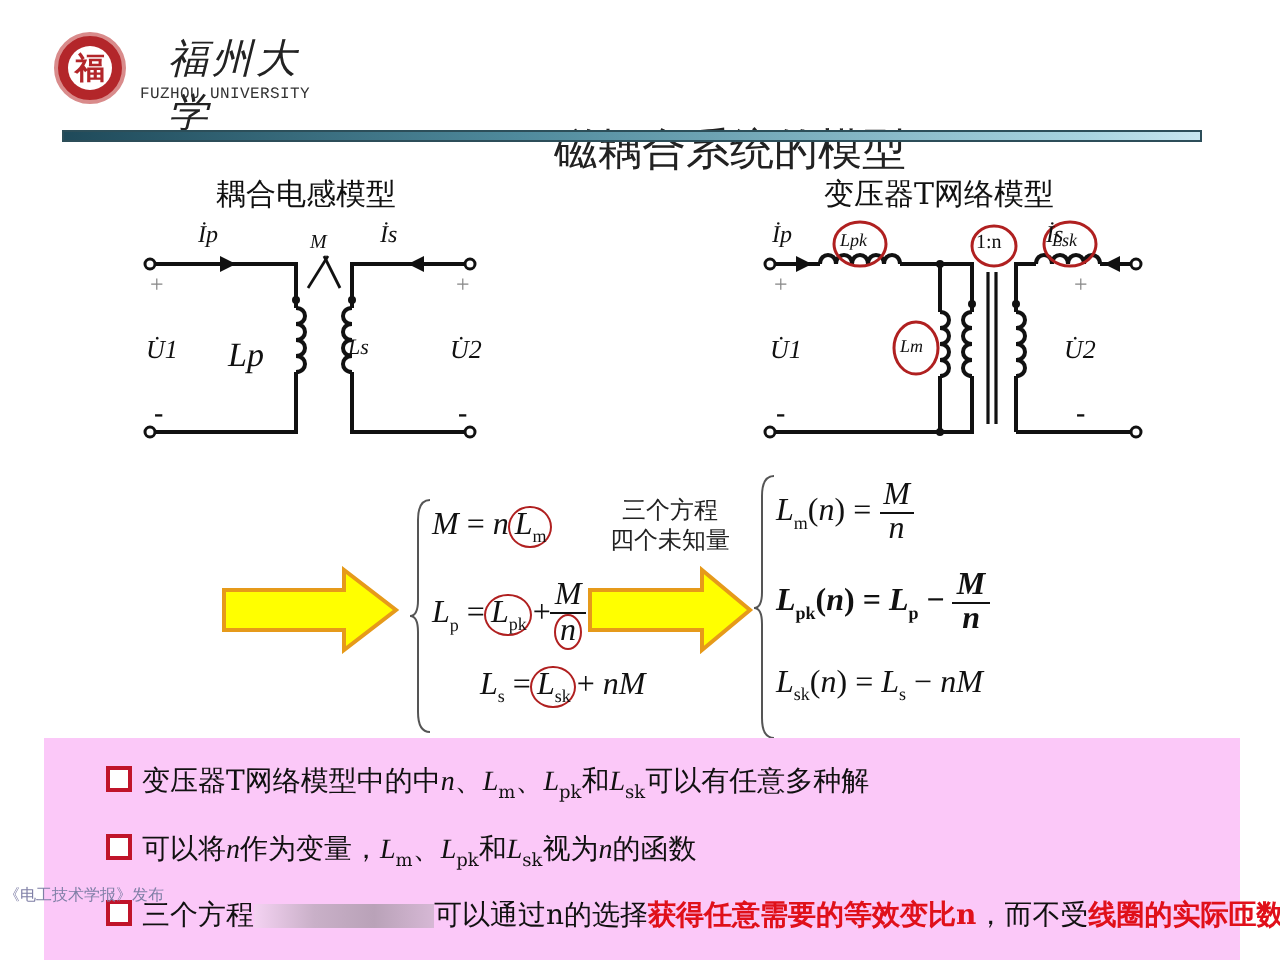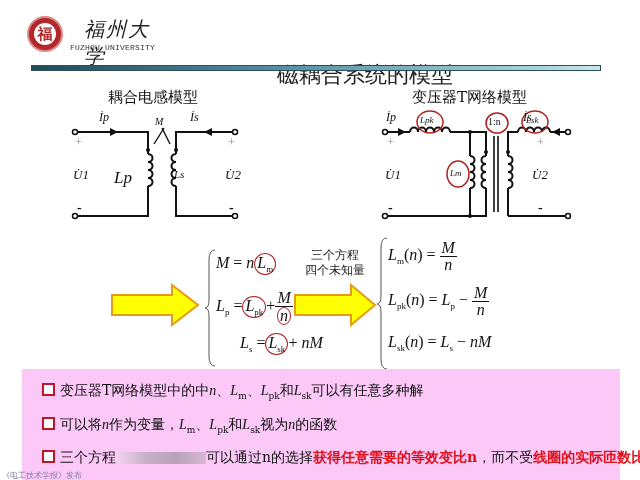--- a/index.html
+++ b/index.html
@@ -7,27 +7,27 @@
   .logo{position:absolute;left:27px;top:16px;width:130px;height:40px;}
   .logo-seal{position:absolute;left:0;top:0;width:36px;height:36px;border-radius:50%;background:#b3262a;border:2px solid #d98b8b;box-sizing:border-box;display:flex;align-items:center;justify-content:center;}
   .logo-seal-inner{width:22px;height:22px;border-radius:50%;background:#fff;color:#b3262a;font-size:15px;line-height:22px;text-align:center;font-weight:bold;}
   .logo-cn{position:absolute;left:43px;top:0;font-size:20px;color:#222;letter-spacing:2px;font-style:italic;margin-left:14px;}
   .logo-en{position:absolute;left:43px;top:27px;font-size:8px;color:#333;font-family:Liberation Mono, monospace;letter-spacing:0.2px;}
   .title{position:absolute;left:0;width:640px;top:24px;text-align:center;font-size:22px;color:#222;padding-left:90px;box-sizing:border-box;margin-top:36px;}
   .rule{position:absolute;left:31px;top:65px;width:570px;height:6px;background:linear-gradient(to right,#1f4a5a,#4f8a9c 40%,#a8d4e0 90%,#c8e6ef);border:1px solid #2c4e59;box-sizing:border-box;}
   .subtitle{position:absolute;font-size:15px;color:#111;}
   svg{position:absolute;}
   .panel{position:absolute;left:22px;top:369px;width:598px;height:111px;background:#fbc8f8;}
-  .bullet{position:absolute;left:30px;font-size:14px;color:#111;white-space:nowrap;padding-left:12px;}
+  .bullet{position:absolute;left:41px;font-size:14px;color:#111;white-space:nowrap;padding-left:12px;}
   .bullet .sq{display:inline-block;width:9px;height:9px;border:2px solid #c0142a;background:#fff;margin-right:5px;vertical-align:-1px;box-sizing:content-box;}
   .red{color:#e0101a;font-weight:bold;margin-top:28px;}
   .it{font-style:italic;font-family:"Liberation Serif",serif;}
   sub{font-size:9px;}
   .blur{display:inline-block;width:90px;height:12px;background:linear-gradient(to right,#f4d2f2,#c9b0c8,#b9a2b8,#d6b8d5);vertical-align:middle;}
-  .caption{position:absolute;left:2px;top:470px;font-size:8px;color:#7f7fa6;font-family:Liberation Sans, sans-serif;}
+  .caption{position:absolute;left:2px;top:442px;font-size:8px;color:#7f7fa6;font-family:Liberation Sans, sans-serif;}
   .arrowlabel{position:absolute;font-size:12px;text-align:center;color:#222;line-height:15px;}
   .eq{position:absolute;font-family:"Liberation Serif",serif;font-style:italic;font-size:16px;color:#111;white-space:nowrap;}
   .eq .up{font-style:normal;}
   .circ{display:inline-block;border:1.5px solid #b02020;border-radius:50%;padding:0 2px;}
   .frac{display:inline-block;vertical-align:middle;text-align:center;line-height:16px;}
   .frac .num{display:block;border-bottom:1px solid #111;padding:0 2px;}
   .frac .den{display:block;}
 </style>
 </head>
 <body>
@@ -156,21 +156,21 @@
 <svg width="85" height="44" style="left:293px;top:283px;" viewBox="0 0 85 44">
   <polygon points="2,12 58,12 58,2 82,22 58,42 58,32 2,32" fill="#ffff00" stroke="#e69a1a" stroke-width="2"></polygon>
 </svg>
 
 <svg width="12" height="135" style="left:377px;top:236px;" viewBox="0 0 12 135">
   <path d="M10 2 Q4 2 4 12 V60 Q4 68 0 68 Q4 68 4 76 V123 Q4 133 10 133" stroke="#555" stroke-width="1" fill="none"></path>
 </svg>
 <div class="eq" style="left:388px;top:240px;">
   L<sub class="up">m</sub><span class="up">(</span>n<span class="up">) =</span> <span class="frac"><span class="num">M</span><span class="den">n</span></span>
 </div>
-<div class="eq" style="left:388px;top:285px;">
+<div class="eq" style="left:388px;top:285px;font-weight:bold;">
   L<sub class="up">pk</sub><span class="up">(</span>n<span class="up">) =</span> L<sub class="up">p</sub> <span class="up">−</span> <span class="frac"><span class="num">M</span><span class="den">n</span></span>
 </div>
 <div class="eq" style="left:388px;top:333px;">
   L<sub class="up">sk</sub><span class="up">(</span>n<span class="up">) =</span> L<sub class="up">s</sub> <span class="up">−</span> nM
 </div>
 
 <div class="panel"></div>
 <div class="bullet" style="top:382px;">
   <span class="sq"></span>变压器T网络模型中的中<span class="it">n</span>、<span class="it">L</span><sub>m</sub>、<span class="it">L</span><sub>pk</sub>和<span class="it">L</span><sub>sk</sub>可以有任意多种解
 </div>

